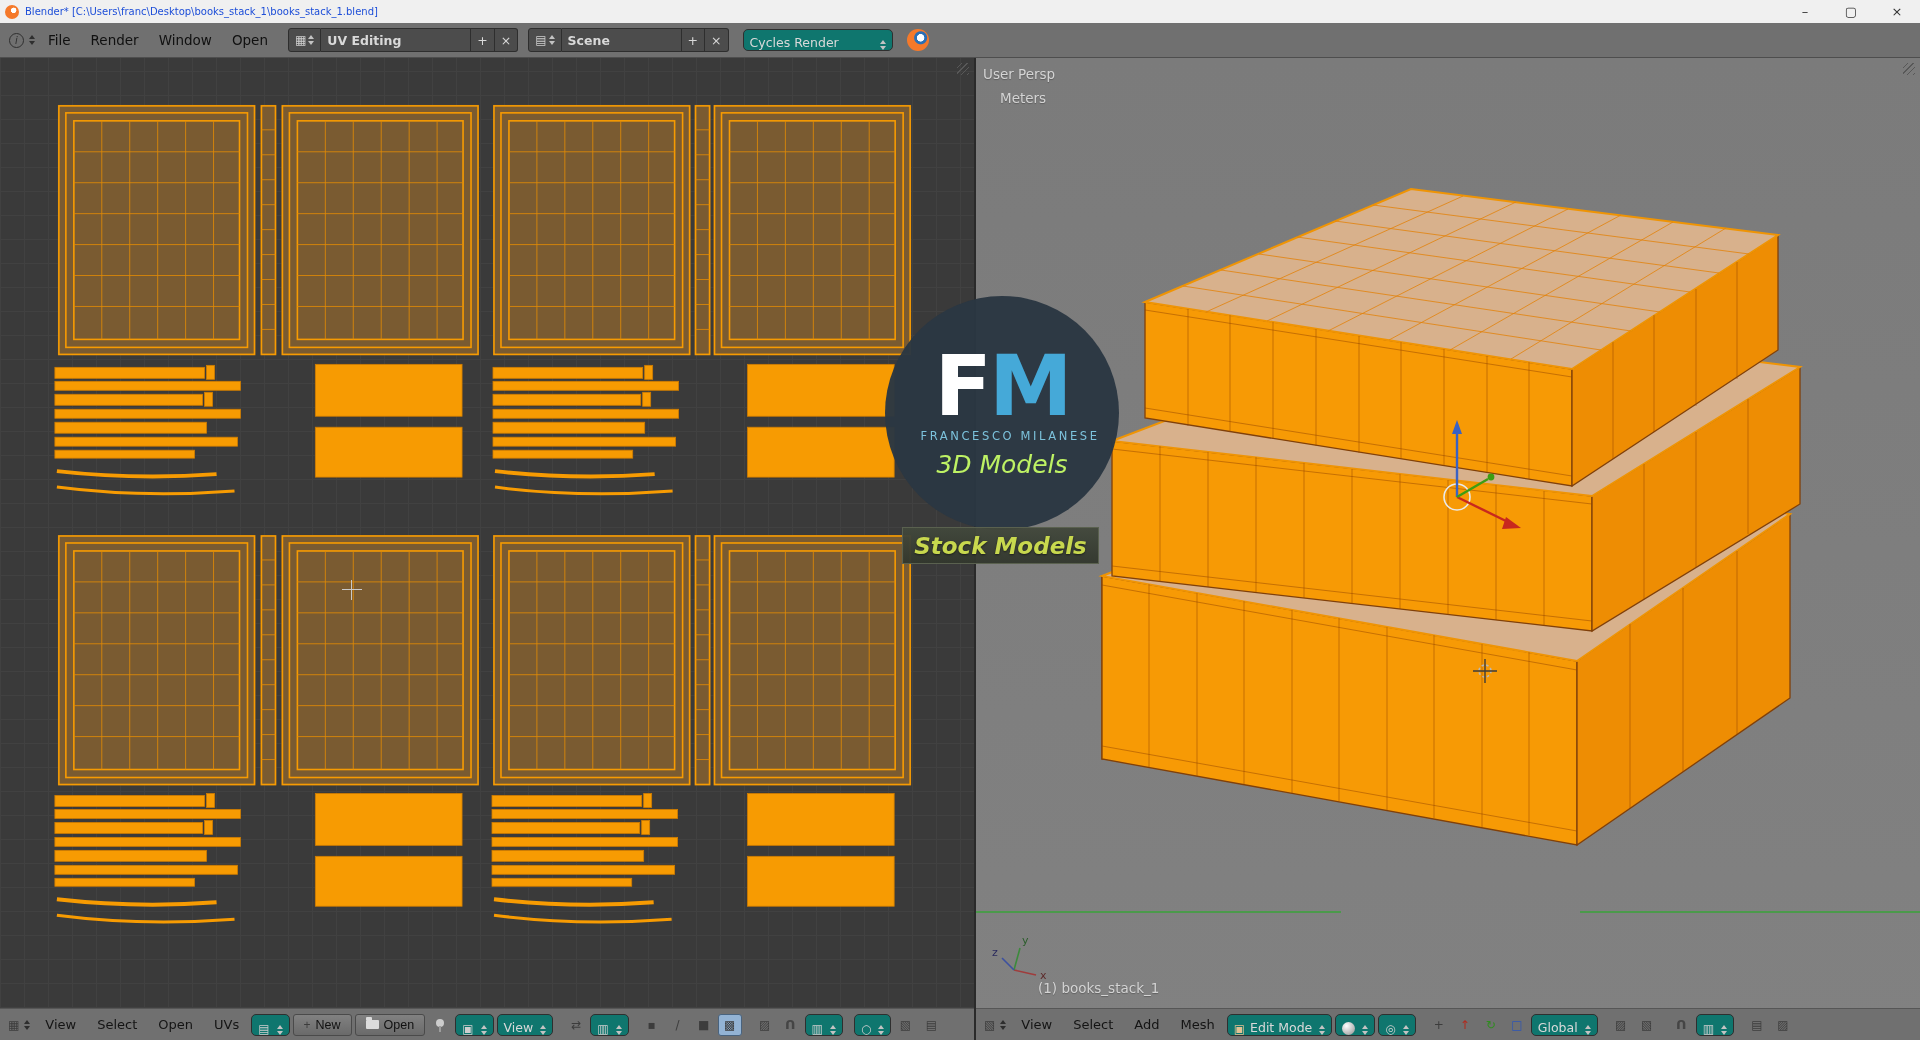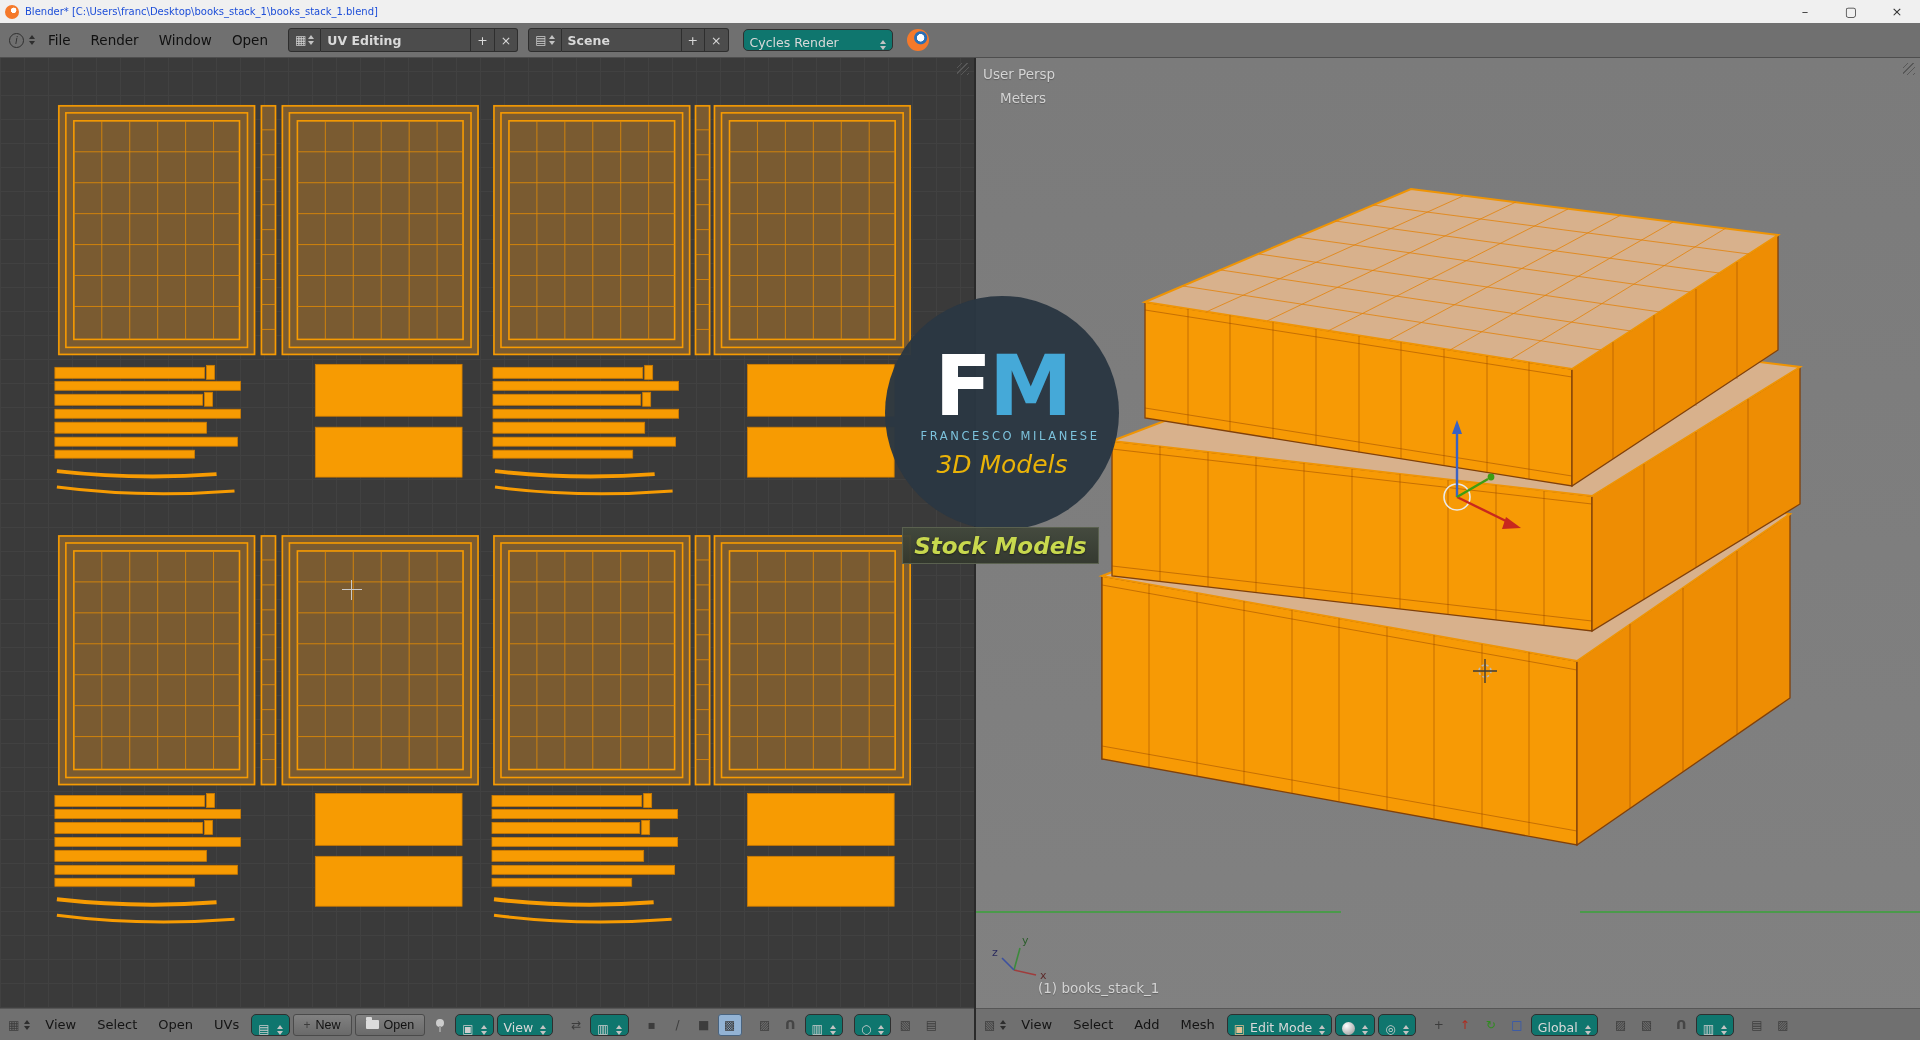--- a/index.html
+++ b/index.html
@@ -79,21 +79,21 @@
   .cube-ic { color:#e3c193 !important; }
   .red-ic { color:#b22a1d !important; } .green-ic { color:#2f8d1f !important; } .blue-ic { color:#2d55b4 !important; }
 
   
   .watermark { position:absolute; z-index:30; }
   .wm-circle { position:absolute; left:885px; top:238px; width:234px; height:234px; border-radius:50%;
     background:rgba(42,55,66,.97); display:flex; flex-direction:column; align-items:center; justify-content:center; }
   .wm-fm { font-size:84px; font-weight:bold; line-height:.95; letter-spacing:-3px; }
   .wm-fm .f { color:#ffffff; } .wm-fm .m { color:var(--logo-blue,#45a9d8); }
   .wm-name { margin-top:2px; font-size:11.5px; letter-spacing:2.6px; color:#7cc2dc;margin-left:16px; }
-  .wm-sub { margin-top:7px; font-size:25px; font-style:italic; color:#eab308; }
+  .wm-sub { margin-top:7px; font-size:25px; font-style:italic; color:#bef264; }
   .wm-badge { position:absolute; left:902px; top:469px; width:197px; height:37px;
     background:linear-gradient(rgba(66,72,60,.96), rgba(50,55,45,.96)); border:1px solid #5a614f;
     display:flex; align-items:center; justify-content:center;
     font-size:23px; font-weight:bold; font-style:italic; color:var(--badge-green,#c8d84e);
     text-shadow:0 1px 2px rgba(0,0,0,.5); }
 
   
   .uvf { fill:var(--uv-island-fill,#7a5b31); }
   .uvo { fill:none; stroke:var(--accent-orange,#f79b02); stroke-width:1.6; }
   .uvg { stroke:#e08a06; stroke-width:1; opacity:.85; }

